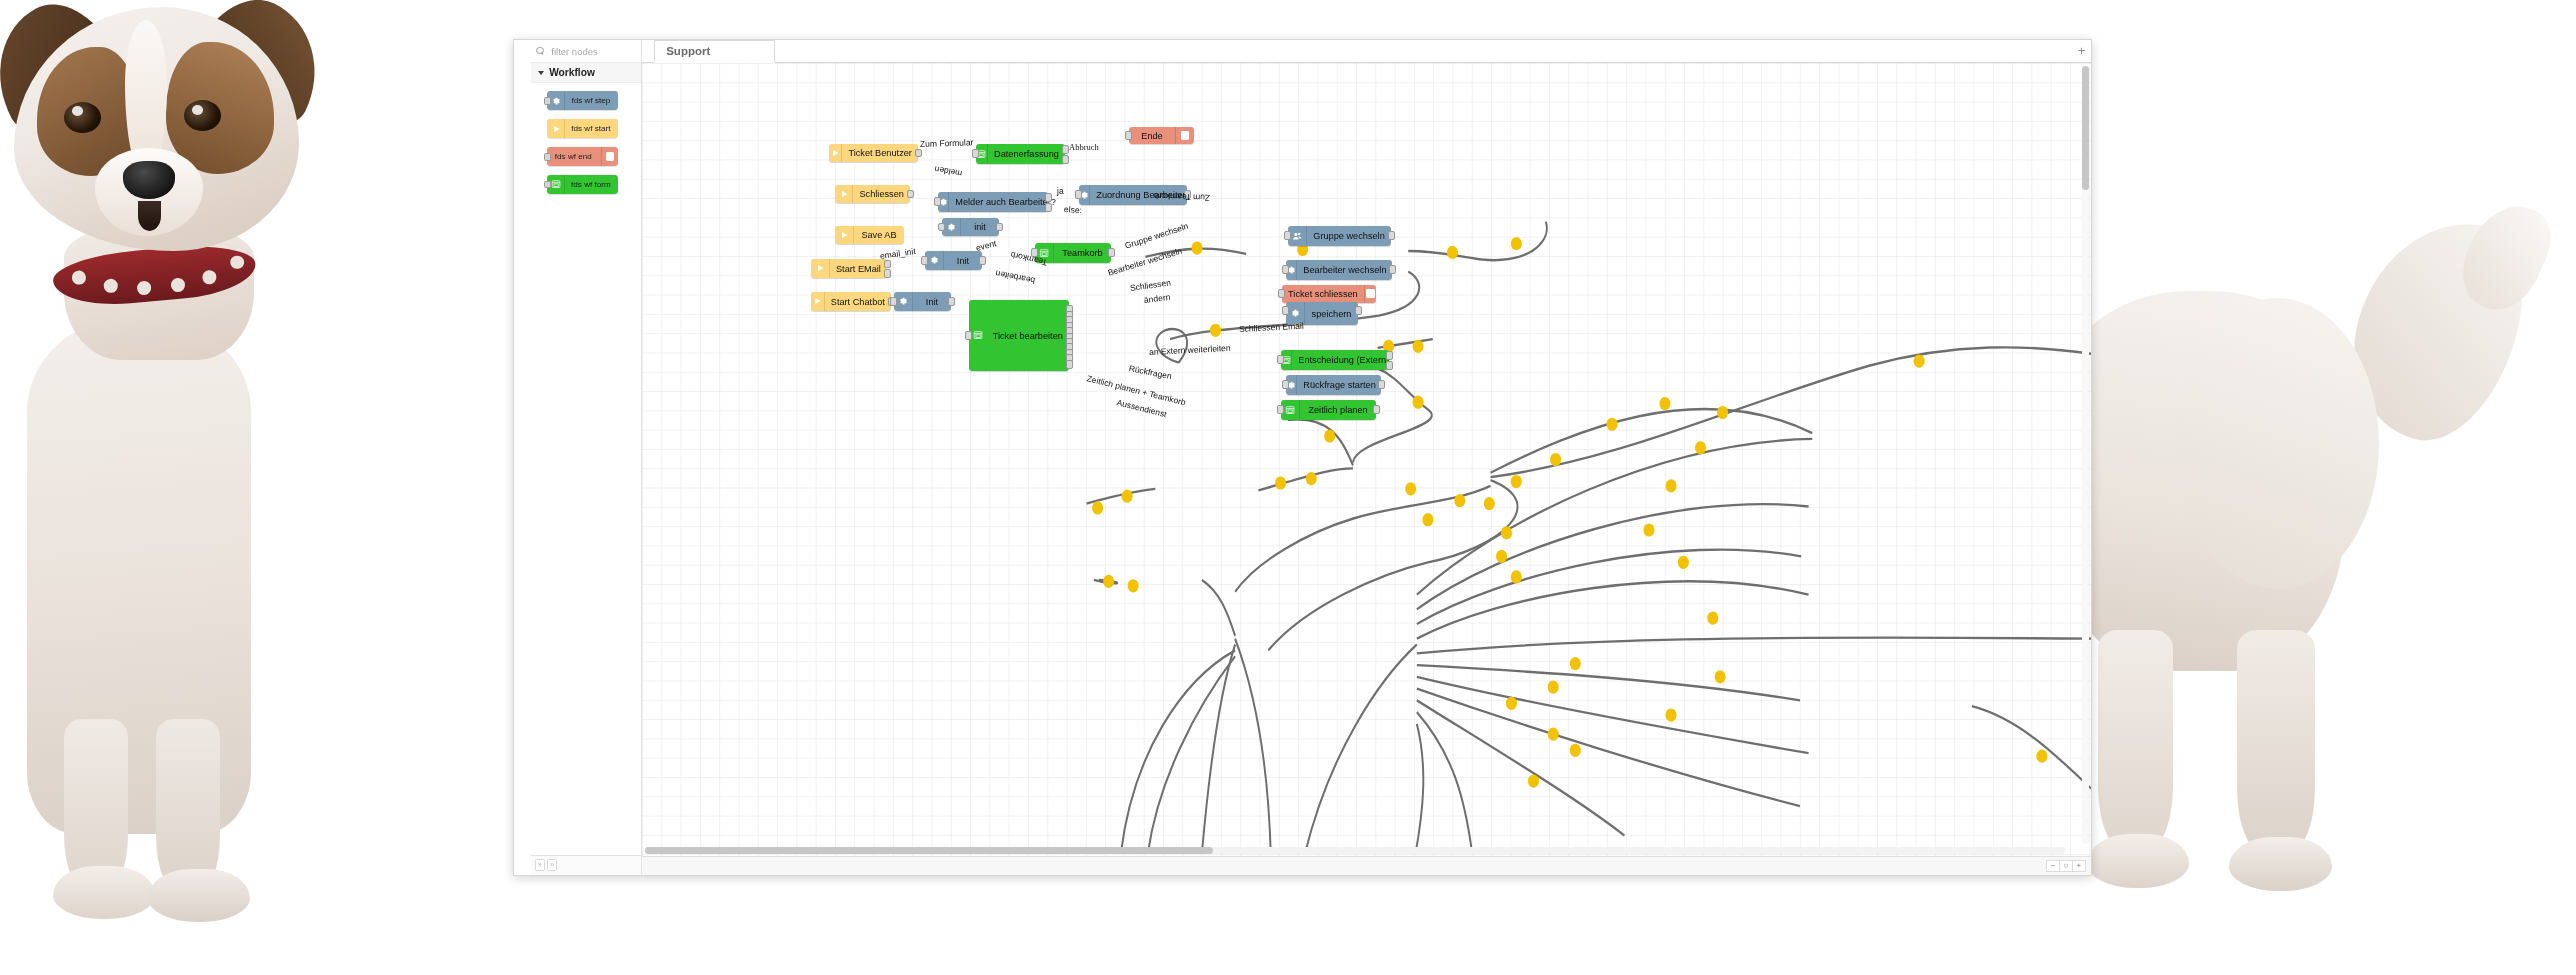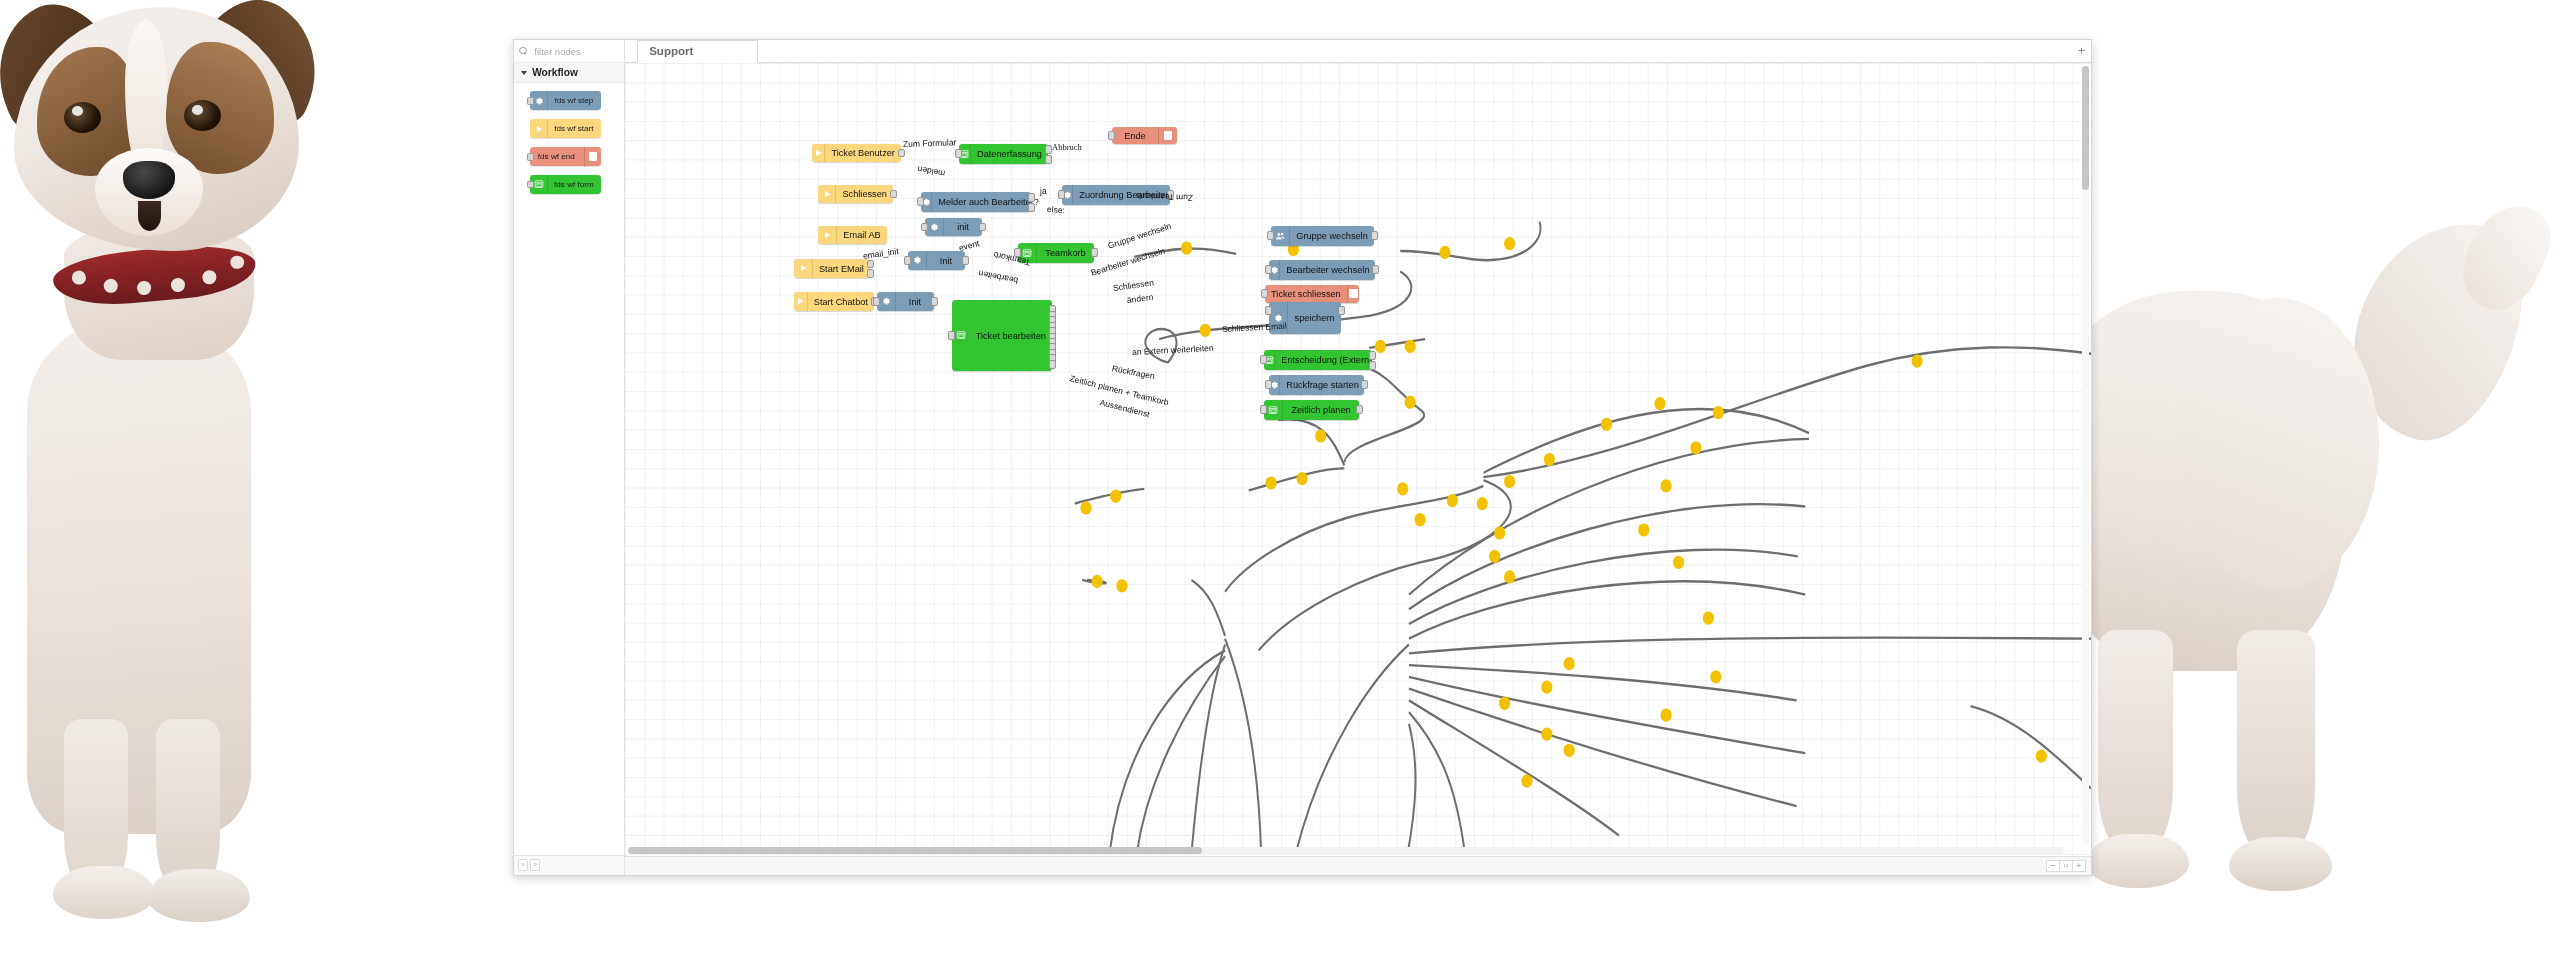--- a/index.html
+++ b/index.html
@@ -88,21 +88,21 @@
   #header { height:41px; flex:0 0 41px; border-bottom:0.7px solid #e3e3e3;
     display:flex; align-items:center; padding:0 9.5px; background:#fff; }
   #app-title { font-size:17.6px; color:#1a1a1a; padding-left:9.5px; letter-spacing:0.1px; }
   #header-right { margin-left:auto; display:flex; align-items:center; gap:15px; padding-right:9.5px; }
   #save-button { background:#8e8e8e; color:#e8e8e8; border:0.7px solid #8e8e8e; border-radius:2px;
     font-size:13px; padding:4.7px 14.2px; cursor:default; font-family:"Liberation Sans", sans-serif; }
   #menu-button { display:flex; flex-direction:column; gap:3.4px; width:20.3px; cursor:pointer; }
   #menu-button i { display:block; height:3.4px; background:#4f9fd6; border-radius:0.7px; }
 
   
-  #body-split { flex:1; display:flex; min-height:0; }
+  #body-split { flex:1; display:flex; min-height:0;margin-left:17px; }
 
   
   #sidebar { width:111px; flex:0 0 111px; border-right:0.7px solid #e3e3e3; display:flex; flex-direction:column;
     background:#fff; }
   #filter-row { height:23px; flex:0 0 23px; display:flex; align-items:center; gap:4.1px;
     padding:0 5.4px; border-bottom:0.7px solid #ececec; }
   .search-glyph { width:8.8px; height:8.8px; position:relative; flex:0 0 8.8px; }
   .search-glyph::before { content:""; position:absolute; left:0; top:0; width:5.4px; height:5.4px;
     border:0.9px solid #9a9a9a; border-radius:50%; }
   .search-glyph::after { content:""; position:absolute; left:4.7px; top:5.1px; width:3.4px; height:0.9px;
@@ -478,21 +478,21 @@
             <span class="nlabel">init</span>
             <span class="port out" style="top:4.7px;"></span>
           </div>
 
           <div class="node n-yellow" style="left:193px;top:163px;width:69px;height:18.3px;">
             <span class="icon-box">
                 <svg class="gi" viewBox="0 0 24 24" fill="#fff">
                   <path d="M7 4.5v15l13-7.5z"></path>
                 </svg>
               </span>
-            <span class="nlabel">Email AB</span>
+            <span class="nlabel">Save AB</span>
           </div>
 
           <div class="node n-blue" style="left:283px;top:188px;width:57px;height:19px;">
             <span class="port in" style="top:5.4px;"></span>
             <span class="icon-box">
                 <svg class="gi" viewBox="0 0 24 24" fill="#fff">
                   <path d="M12 8.5a3.5 3.5 0 100 7 3.5 3.5 0 000-7zm0 5.2a1.7 1.7 0 110-3.4 1.7 1.7 0 010 3.4z"></path>
                   <path d="M20.5 13.6l-1.7-1a7.4 7.4 0 000-1.2l1.7-1a.6.6 0 00.2-.8l-1.8-3a.6.6 0 00-.8-.2l-1.7 1a7 7 0 00-1-.6V4.8a.6.6 0 00-.6-.6h-3.6a.6.6 0 00-.6.6v2l-1 .6-1.7-1a.6.6 0 00-.8.2l-1.8 3a.6.6 0 00.2.8l1.7 1a7.4 7.4 0 000 1.2l-1.7 1a.6.6 0 00-.2.8l1.8 3a.6.6 0 00.8.2l1.7-1 1 .6v2c0 .3.3.6.6.6h3.6c.3 0 .6-.3.6-.6v-2l1-.6 1.7 1a.6.6 0 00.8-.2l1.8-3a.6.6 0 00-.2-.8z"></path>
                 </svg>
               </span>
@@ -573,21 +573,21 @@
           </div>
 
           <div class="node n-red" style="left:640px;top:222px;width:94px;height:17.6px;">
             <span class="port in" style="top:4.1px;"></span>
             <span class="nlabel">Ticket schliessen</span>
             <span class="end-box">
                 <span class="sq"></span>
               </span>
           </div>
 
-          <div class="node n-blue" style="left:644px;top:239px;width:72px;height:32px;">
+          <div class="node n-blue" style="left:644px;top:239px;width:72px;height:23px;">
             <span class="port in" style="top:4.1px;"></span>
             <span class="icon-box">
                 <svg class="gi" viewBox="0 0 24 24" fill="#fff">
                   <path d="M12 8.5a3.5 3.5 0 100 7 3.5 3.5 0 000-7zm0 5.2a1.7 1.7 0 110-3.4 1.7 1.7 0 010 3.4z"></path>
                   <path d="M20.5 13.6l-1.7-1a7.4 7.4 0 000-1.2l1.7-1a.6.6 0 00.2-.8l-1.8-3a.6.6 0 00-.8-.2l-1.7 1a7 7 0 00-1-.6V4.8a.6.6 0 00-.6-.6h-3.6a.6.6 0 00-.6.6v2l-1 .6-1.7-1a.6.6 0 00-.8.2l-1.8 3a.6.6 0 00.2.8l1.7 1a7.4 7.4 0 000 1.2l-1.7 1a.6.6 0 00-.2.8l1.8 3a.6.6 0 00.8.2l1.7-1 1 .6v2c0 .3.3.6.6.6h3.6c.3 0 .6-.3.6-.6v-2l1-.6 1.7 1a.6.6 0 00.8-.2l1.8-3a.6.6 0 00-.2-.8z"></path>
                 </svg>
               </span>
             <span class="nlabel">speichern</span>
             <span class="port out" style="top:4.1px;"></span>
           </div>

